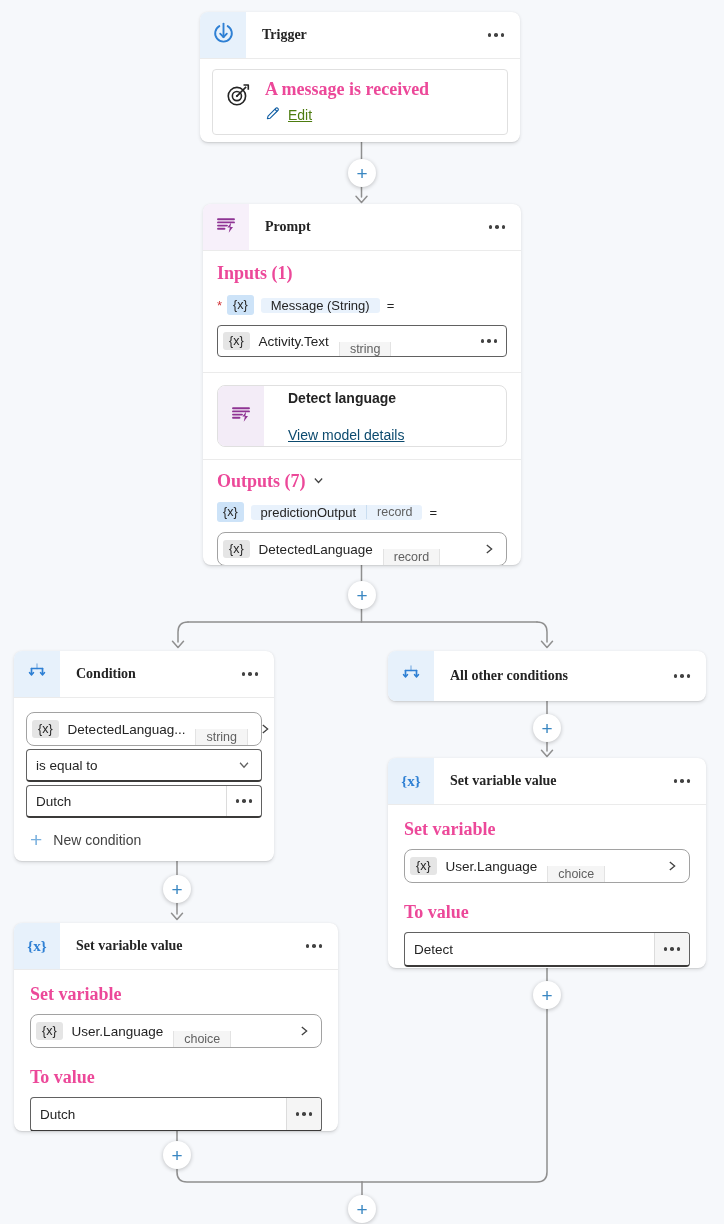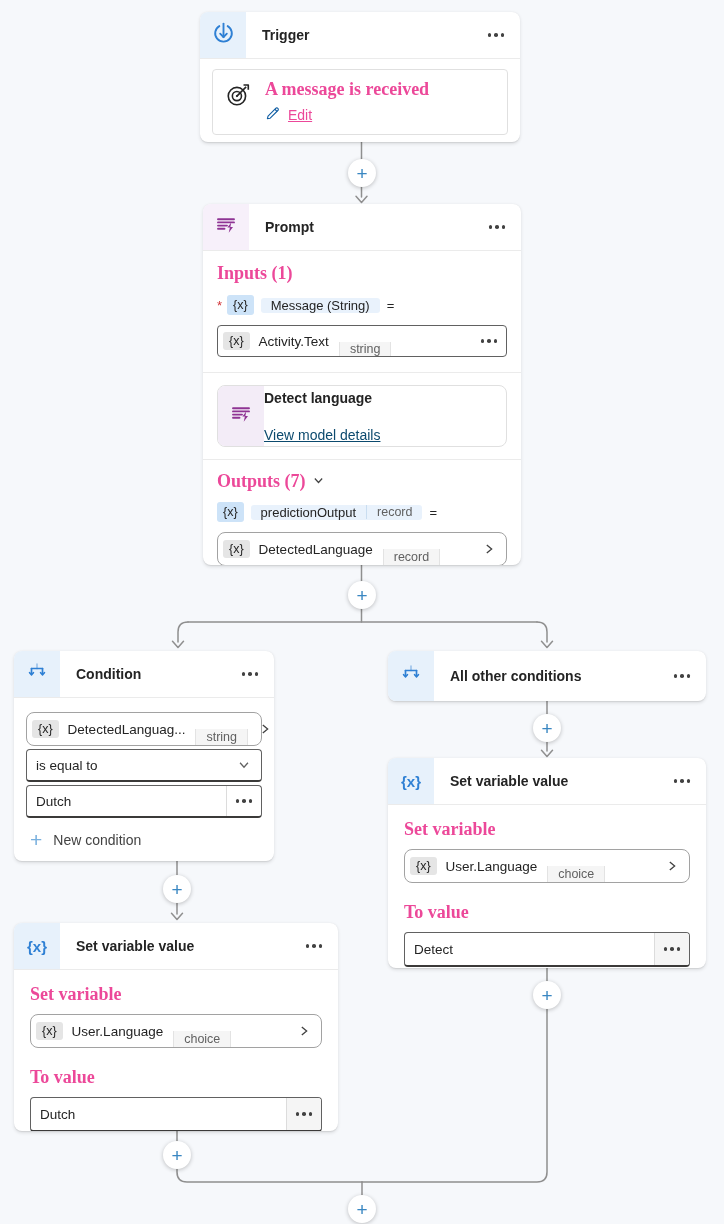--- a/index.html
+++ b/index.html
@@ -1,21 +1,21 @@
 <!DOCTYPE html>
 <html><head>
 <meta charset="utf-8">
 <style>
   html,body{margin:0;padding:0;background:#f6f8fb;}
   .canvas{position:relative;width:724px;height:1224px;background:#f6f8fb;
           font-family:"Liberation Sans",sans-serif;color:#242424;overflow:hidden;}
   svg.wires{position:absolute;left:0;top:0;z-index:0;}
   .card{position:absolute;background:#fff;border-radius:8px;z-index:1;overflow:hidden;
         box-shadow:0 1.6px 3.6px rgba(0,0,0,.11),0 .3px .9px rgba(0,0,0,.07);}
-  .hdr{display:flex;align-items:center;height:46px;}
+  .hdr{display:flex;align-items:center;height:46px;font-family:Liberation Serif, serif;}
   .hdr.solo{height:50px;}
   .tile{width:46px;align-self:stretch;display:flex;align-items:center;justify-content:center;flex:none;}
   .tile.blue{background:#e7f1fb;}
   .tile.purple{background:#f7f0fa;}
   .tile .vx{color:#2f80d4;font-weight:700;font-size:15px;}
   .hdr .title{flex:1;margin-left:16px;font-size:14px;font-weight:700;color:#242424;
               white-space:nowrap;overflow:hidden;}
   .more{display:flex;gap:3px;margin:0 14px;cursor:pointer;padding:4px 2px;}
   .more i{width:3.5px;height:3.5px;border-radius:50%;background:#424242;}
   .divider{height:1px;background:#ebebeb;}
@@ -39,28 +39,28 @@
         background:#f5f5f5;border-left:1px solid #e3e3e3;border-right:1px solid #e3e3e3;
         color:#616161;font-size:12.5px;margin-top:16px;}
   .spacer{flex:1;}
   .fbtn{width:34px;align-self:stretch;display:flex;align-items:center;justify-content:center;cursor:pointer;flex:none;}
   .fbtn.seg{border-left:1px solid #dcdcdc;border-radius:0 3px 3px 0;}
   .fbtn.seg.gray{background:#f5f5f5;}
   
   .trg-item{margin:10px 12px;border:1px solid #e0e0e0;border-radius:4px;padding:9px 12px;
             display:flex;gap:14px;align-items:flex-start;}
   .editrow{display:flex;align-items:center;gap:7px;margin-top:5px;}
-  a.lnk{color:#ec4899;text-decoration:underline;font-size:14px;cursor:pointer;}
+  a.lnk{color:#4d7c0f;text-decoration:underline;font-size:14px;cursor:pointer;}
   a.lnk.teal{color:#0c4a6e;}
   
   .p-sec{padding:12px 14px 15px;}
   .detect-wrap{padding:12px 14px;border-top:1px solid #ebebeb;border-bottom:1px solid #ebebeb;}
   .detect-box{border:1px solid #e0e0e0;border-radius:8px;display:flex;align-items:stretch;overflow:hidden;height:60px;}
   .detect-tile{width:46px;background:#f3ecf7;display:flex;align-items:center;justify-content:center;flex:none;}
-  .detect-info{padding-left:0;display:flex;flex-direction:column;justify-content:center;gap:21px;}
+  .detect-info{padding-left:24px;display:flex;flex-direction:column;justify-content:center;gap:21px;}
   .detect-info .nm{font-weight:700;font-size:14px;}
   .lblrow{display:flex;align-items:center;gap:6px;}
   
   .cond-body{padding:14px 12px 10px;}
   .cond-body .field{margin-bottom:3px;}
   .newcond{display:flex;align-items:center;gap:11px;margin:14px 4px 4px;color:#424242;font-size:14px;cursor:pointer;}
   .newcond .plus{color:#79b0de;font-size:21px;font-weight:400;line-height:16px;}
   
   .sv-body{padding:14px 16px 16px;}
   .sv-body .lbl{display:block;margin-bottom:9px;}

